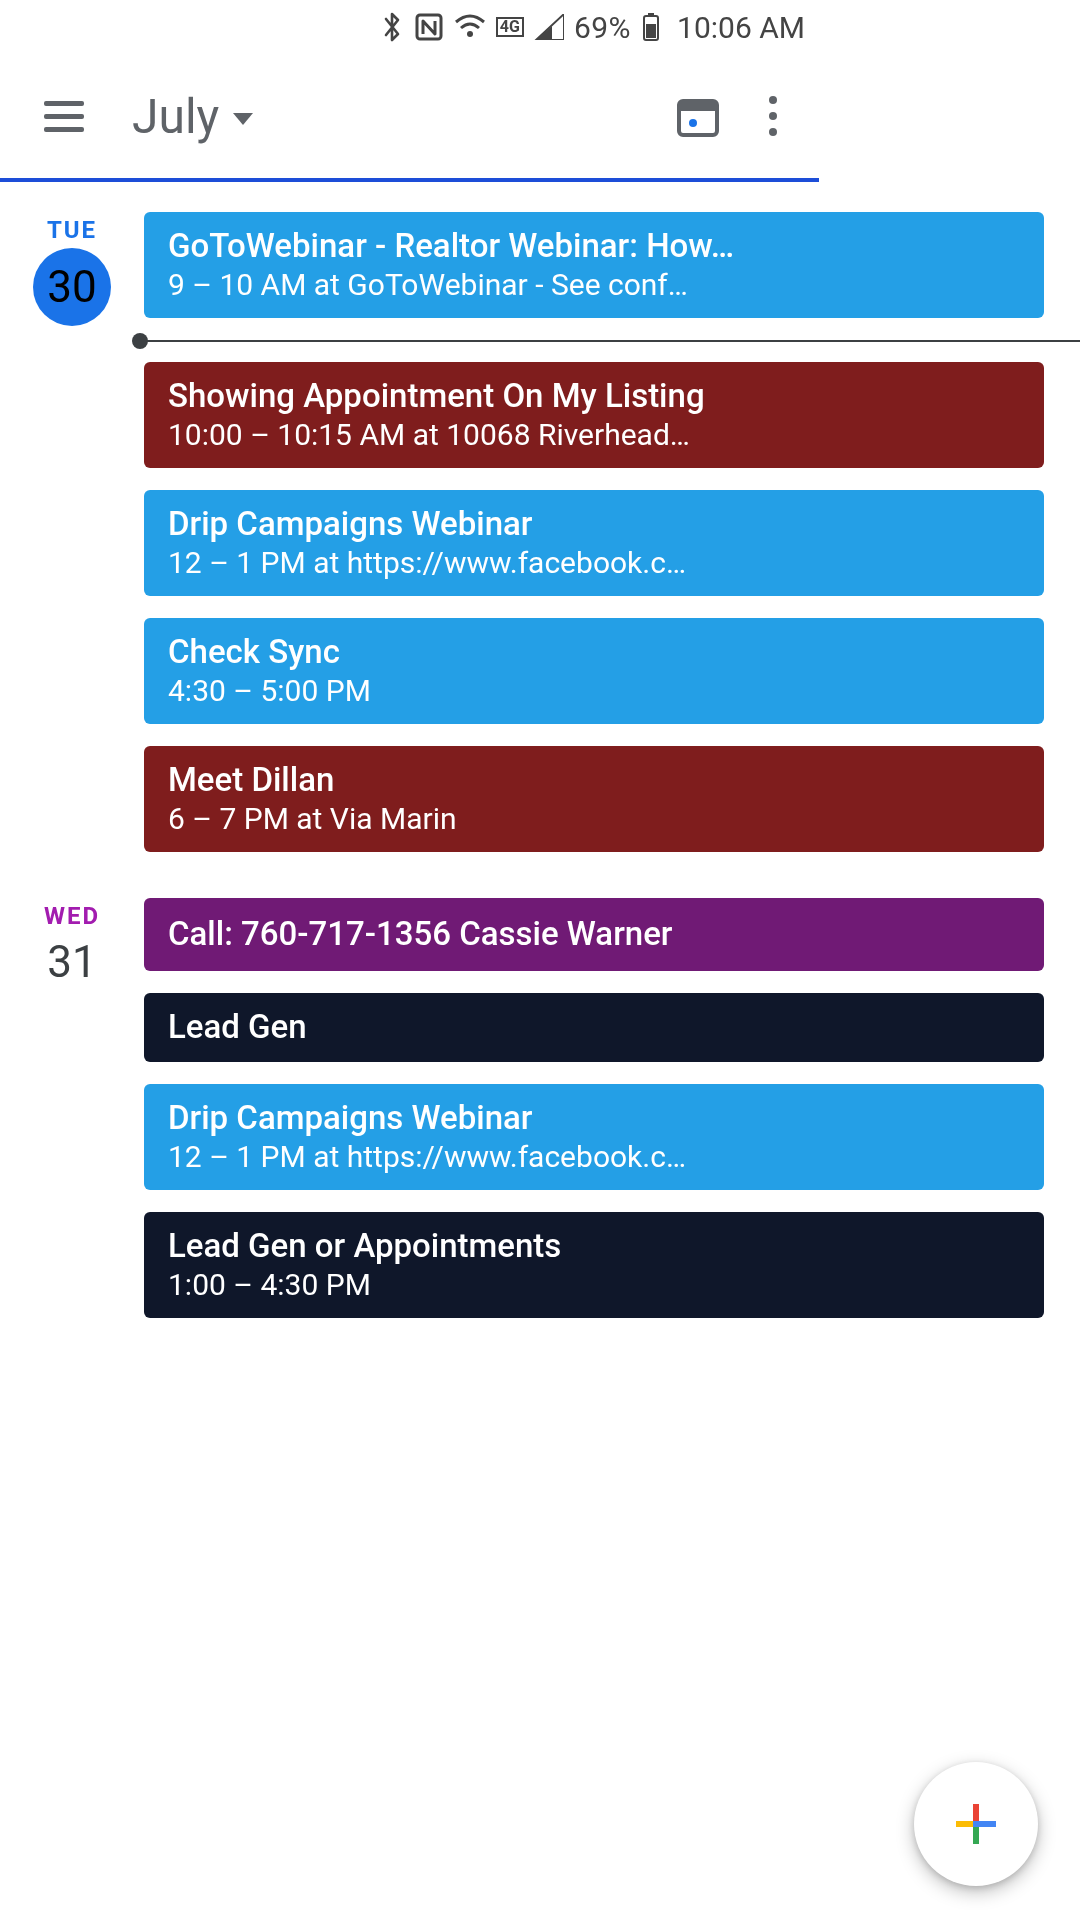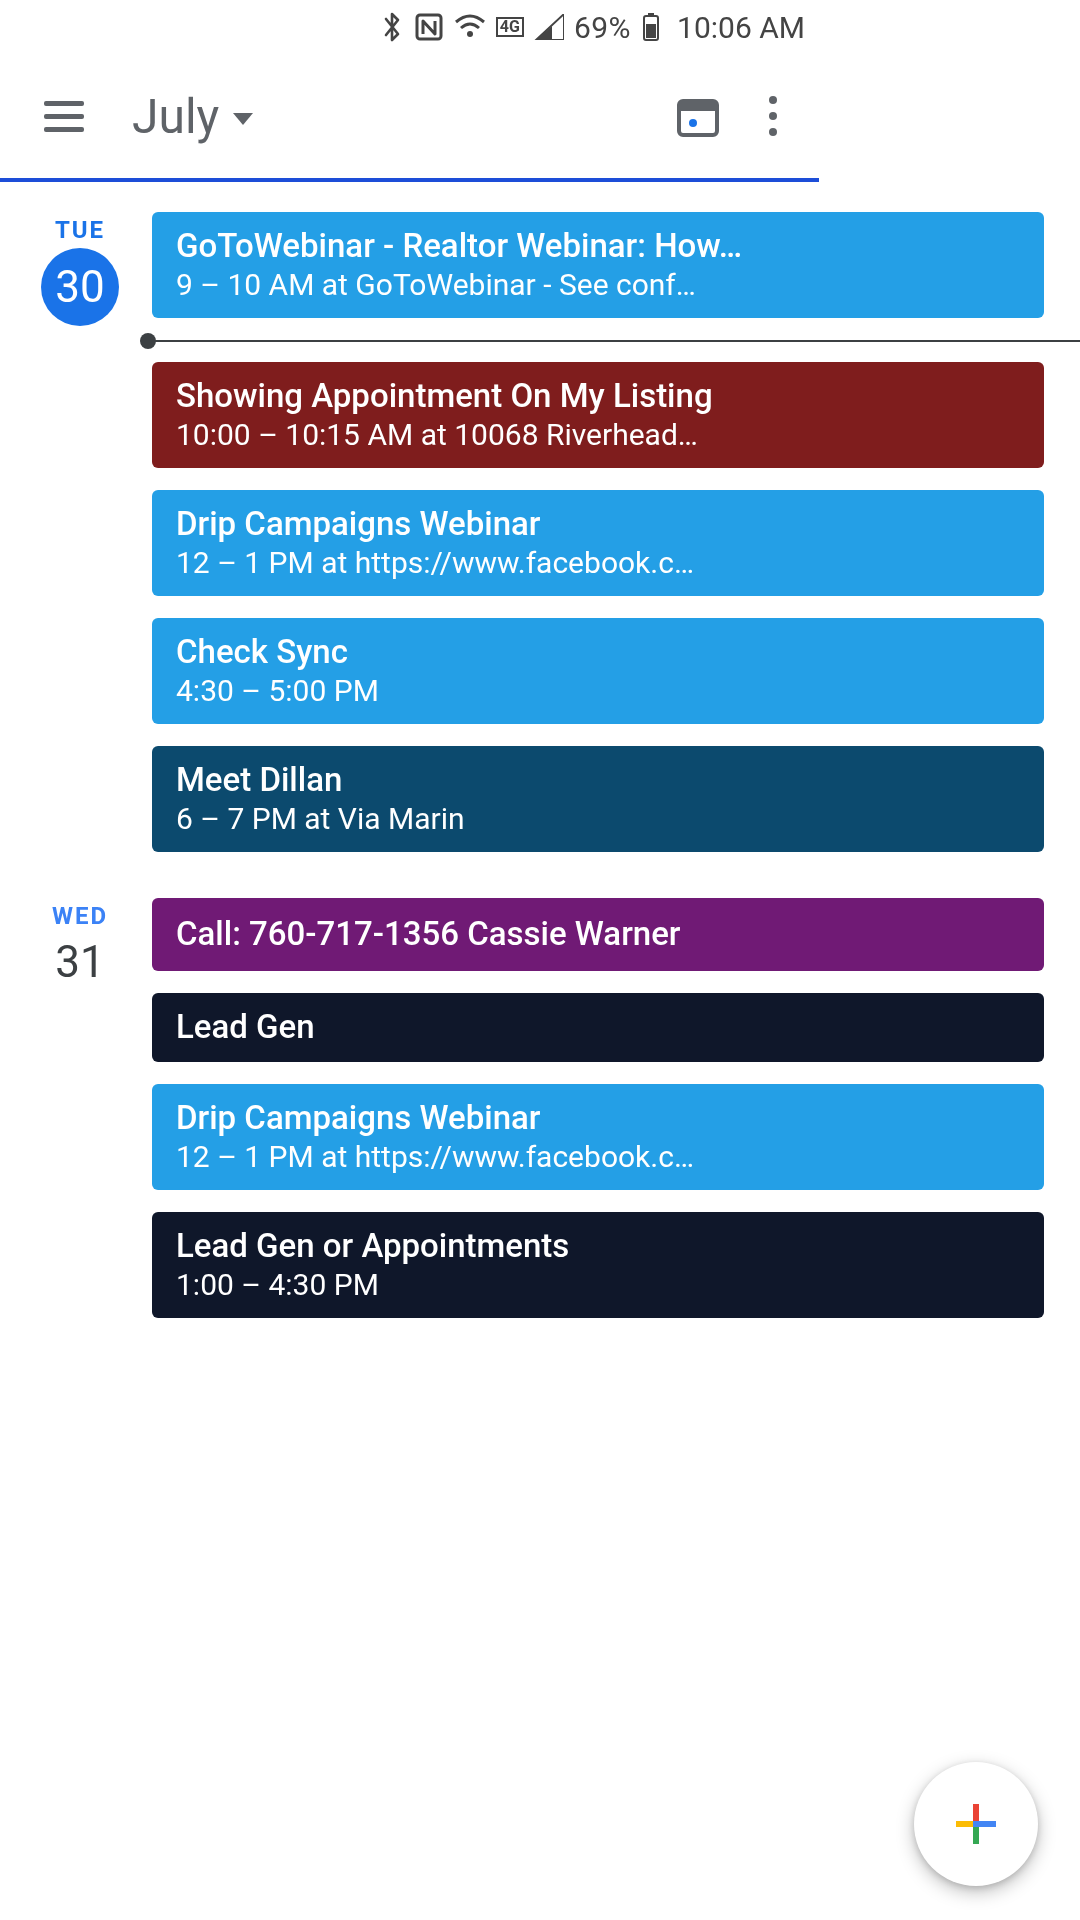--- a/index.html
+++ b/index.html
@@ -12,34 +12,34 @@
   .hamburger { width: 48px; height: 48px; display: flex; flex-direction: column; justify-content: center; gap: 8px; margin-left: 24px; margin-right: 40px; }
   .hamburger span { display: block; height: 5px; width: 40px; background: #5f6368; border-radius: 2px; }
   .month-switch { display: flex; align-items: center; gap: 14px; color: #5f6368; font-size: 48px; font-weight: 400; }
   .month-switch .caret { width: 0; height: 0; border-left: 10px solid transparent; border-right: 10px solid transparent; border-top: 12px solid #5f6368; margin-top: 6px; }
   .spacer { flex: 1; }
   .today-icon { width: 46px; height: 46px; margin-right: 34px; position: relative; }
   .today-icon svg { width: 46px; height: 46px; }
   .overflow { width: 36px; height: 50px; display: flex; flex-direction: column; align-items: center; justify-content: center; gap: 8px; margin-right: 8px; }
   .overflow span { width: 8px; height: 8px; border-radius: 50%; background: #5f6368; }
   .scroll { position: absolute; top: 184px; left: 0; right: 0; bottom: 0; }
-  .day-block { display: flex; padding: 28px 0 18px 8px; }
+  .day-block { display: flex; padding: 28px 0 18px 0; }
   .date-col { width: 144px; flex: 0 0 144px; display: flex; flex-direction: column; align-items: center; padding-top: 4px; }
-  .dow { font-size: 24px; font-weight: 700; letter-spacing: 2px; color: #3b82f6; }
+  .dow { font-size: 24px; font-weight: 700; letter-spacing: 2px; color: #a21caf; }
   .dow.today { color: #1a73e8; }
   .dnum { font-size: 44px; font-weight: 400; color: #3c4043; margin-top: 6px; }
-  .dnum.today { width: 78px; height: 78px; line-height: 78px; border-radius: 50%; background: #1a73e8; color: #ffffff; text-align: center; margin-top: 4px; }
+  .dnum.today { width: 78px; height: 78px; line-height: 78px; border-radius: 50%; background: #1a73e8; color: #000000; text-align: center; margin-top: 4px; }
   .events { flex: 1; padding-right: 36px; display: flex; flex-direction: column; gap: 22px; position: relative; }
   .event { border-radius: 6px; padding: 14px 24px 16px 24px; color: #fff; overflow: hidden; }
   .event .title { font-size: 33px; font-weight: 500; white-space: nowrap; overflow: hidden; text-overflow: ellipsis; }
   .event .sub { font-size: 30px; font-weight: 400; white-space: nowrap; overflow: hidden; text-overflow: ellipsis; margin-top: 2px; }
   .event.single .title { margin-top: 2px; margin-bottom: 2px; }
   .c-blue { background: #249fe6; }
   .c-gray { background: #7f1d1d; }
-  .c-teal { background: #0c4a6e; }
+  .c-teal { background: #7f1d1d; }
   .c-salmon { background: #701a75; }
   .c-orange { background: #0f172a; }
   .now-line { position: relative; height: 0; margin-left: -10px; margin-right: -36px; }
   .now-line .dot { position: absolute; left: -2px; top: -7px; width: 16px; height: 16px; background: #3c4043; border-radius: 50%; }
   .now-line .bar { position: absolute; left: 6px; right: 0; top: 0; height: 2px; background: #3c4043; }
   .fab { position: absolute; right: 42px; bottom: 34px; width: 124px; height: 124px; border-radius: 50%; background: #fff; box-shadow: 0 6px 18px rgba(0,0,0,0.25), 0 2px 6px rgba(0,0,0,0.15); display: flex; align-items: center; justify-content: center; }
   .fab svg { width: 48px; height: 48px; }
 </style>
 </head>
 <body>

